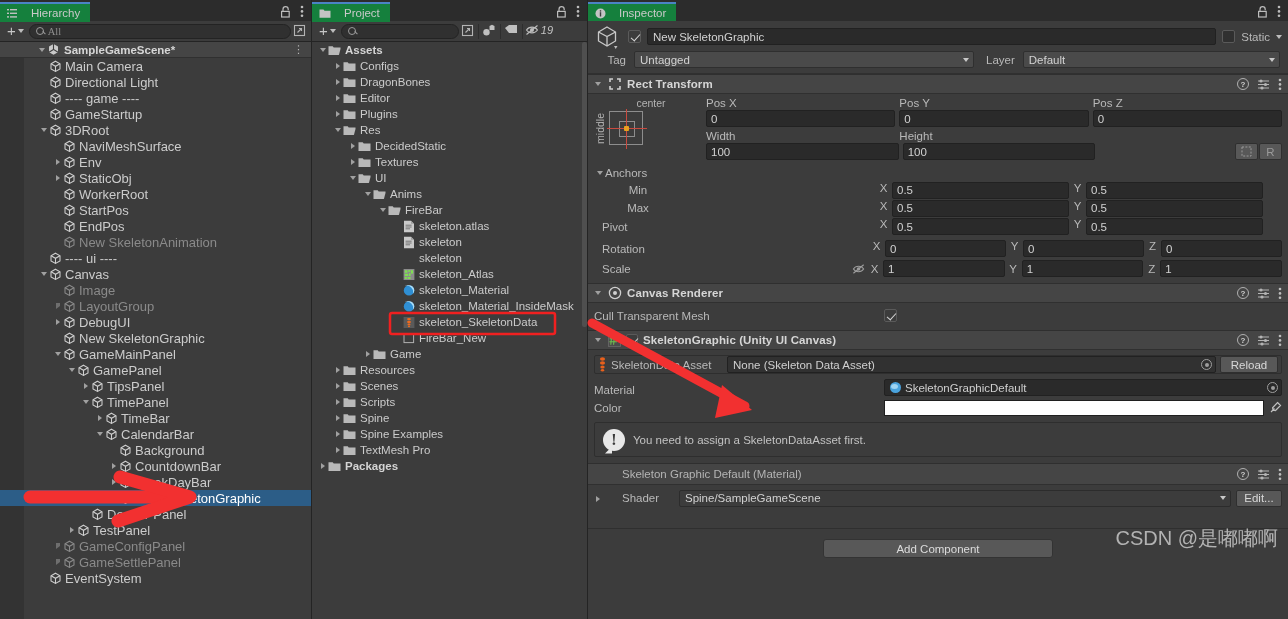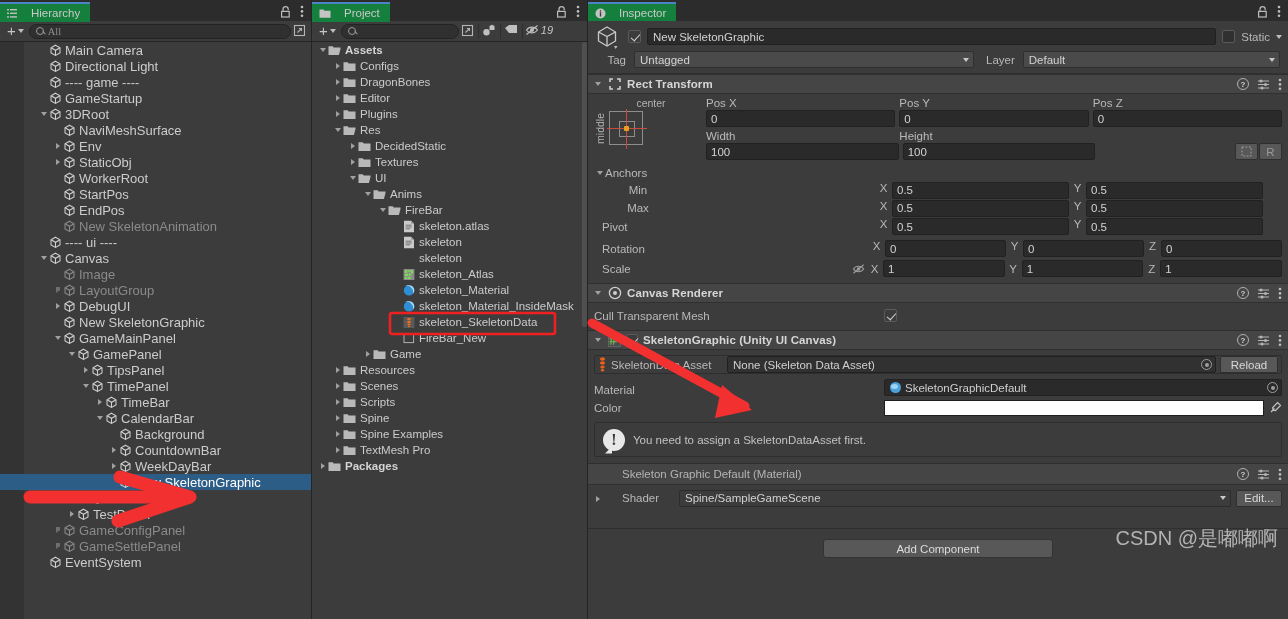--- a/index.html
+++ b/index.html
@@ -243,20 +243,32 @@
       <div class="tbicon">
         <svg width="13" height="13" viewBox="0 0 13 13">
           <rect x="1.5" y="1.5" width="10" height="10" stroke="#b4b4b4" stroke-width="1.1" fill="none"></rect>
           <path d="M4.5 8.5 L8.5 4.5 M6 4.5 H8.5 V7" stroke="#b4b4b4" stroke-width="1.1" fill="none"></path>
         </svg>
       </div>
     </div>
 
     <div class="h-body">
       <div class="h-gutter"></div>
+      <div class="scene-row">
+        <span class="tri open" style="margin-left:36px">
+            <i></i>
+          </span>
+        <svg class="unity-ico" viewBox="0 0 13 13">
+          <path d="M6.5 1 L11 3.6 L11 9.2 L6.5 11.8 L2 9.2 L2 3.6 Z" fill="#c9c9c9"></path>
+          <path d="M6.5 1 L6.5 6.4 L2 9.2" stroke="#3c3c3c" stroke-width="1.1" fill="none"></path>
+          <path d="M6.5 6.4 L11 9.2" stroke="#3c3c3c" stroke-width="1.1" fill="none"></path>
+        </svg>
+        <span style="font-weight:bold;color:#d6d6d6;font-size:11.5px">SampleGameScene*</span>
+        <span class="rowdots">⋮</span>
+      </div>
       <div id="hierarchy-rows">
           <div class="row">
             <span style="display:inline-block;width:38px;flex:none"></span>
             <span class="tri"></span>
             <svg class="cube" viewBox="0 0 13 13">
     <path d="M6.5 1.2 L11 3.7 L11 8.9 L6.5 11.5 L2 8.9 L2 3.7 Z" stroke="#cfcfcf" stroke-width="1.05" fill="none"></path>
     <path d="M2 3.7 L6.5 6.3 L11 3.7 M6.5 6.3 L6.5 11.5" stroke="#cfcfcf" stroke-width="1.05" fill="none"></path>
   </svg>
             <span>Main Camera</span>
           </div>

